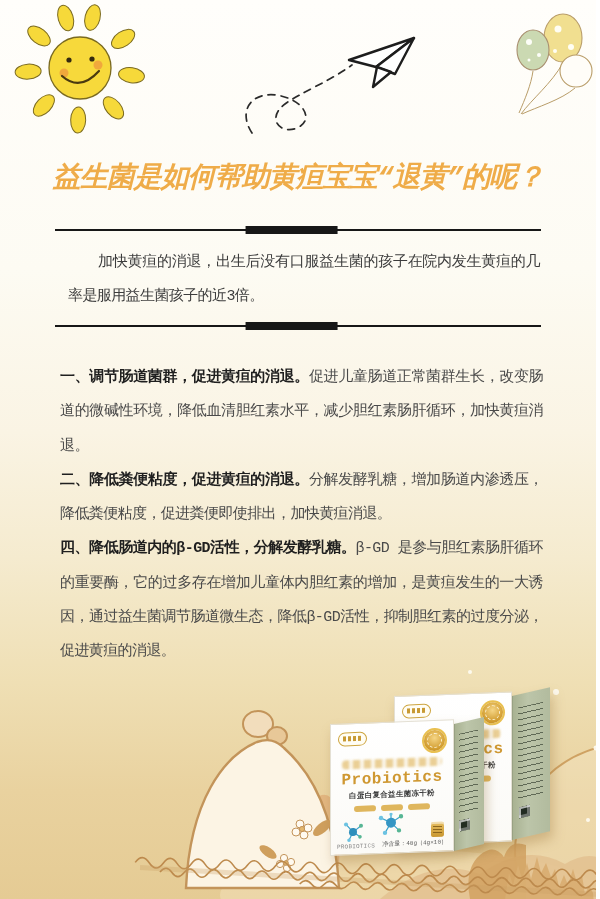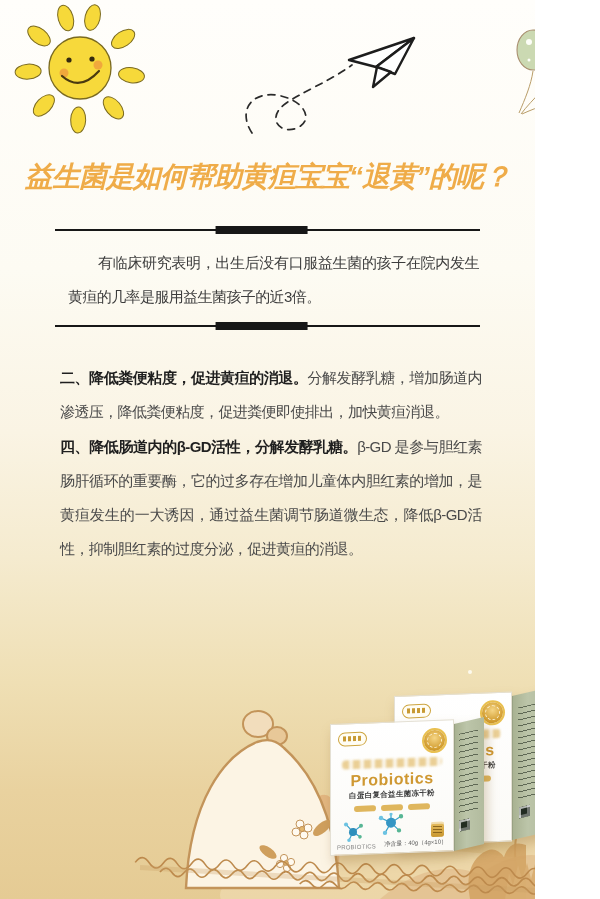--- a/index.html
+++ b/index.html
@@ -1,23 +1,22 @@
 <!DOCTYPE html>
 <html><head>
 <meta charset="utf-8">
 <style>
   html,body{margin:0;padding:0;background:#ffffff;}
   .poster{
-    position:relative;width:516px;height:899px;overflow:hidden;
-    font-family:Liberation Sans, sans-serif;
+    position:relative;width:596px;height:899px;overflow:hidden;
+    font-family:Liberation Mono, monospace;
     background:
       linear-gradient(180deg,
         #fffefb 0%, #fdfbf3 30%, #faf4e4 48%,
         #f5ebcf 62%, #efdfb4 76%, #e9d29f 88%, #e5cb94 100%);
-    padding-left: 19px;
   }
   
   .top-decor{position:absolute;top:0;left:0;}
   
   .title{
     position:absolute;top:158px;left:0;width:100%;
     text-align:center;font-size:28px;font-weight:900;font-style:italic;
     color:#efac49;letter-spacing:-1px;margin:0;white-space:nowrap;
   }
   
@@ -173,24 +172,25 @@
       <circle cx="529" cy="42" r="3" fill="#fdfef8"></circle>
       <circle cx="539" cy="55" r="2" fill="#fdfef8"></circle>
       <circle cx="529" cy="60" r="1.5" fill="#fdfef8"></circle>
       <circle cx="576" cy="71" r="16" fill="#fffdf8" stroke="#b99d69" stroke-width="1.1"></circle>
     </g>
   </svg>
 
   <h1 class="title">益生菌是如何帮助黄疸宝宝“退黄”的呢？</h1>
 
   <div class="rule rule-top"></div>
-  <p class="intro">有临床研究表明，出生后没有口服益生菌的孩子在院内发生黄疸的几率是服用益生菌孩子的近3倍。</p>
+  <p class="intro">加快黄疸的消退，出生后没有口服益生菌的孩子在院内发生黄疸的几率是服用益生菌孩子的近3倍。</p>
   <div class="rule rule-bottom"></div>
 
   <div class="points">
+    <p><span class="lead">一、调节肠道菌群，促进黄疸的消退。</span><span>促进儿童肠道正常菌群生长，改变肠道的微碱性环境，降低血清胆红素水平，减少胆红素肠肝循环，加快黄疸消退。</span></p>
     <p><span class="lead">二、降低粪便粘度，促进黄疸的消退。</span><span>分解发酵乳糖，增加肠道内渗透压，降低粪便粘度，促进粪便即使排出，加快黄疸消退。</span></p>
     <p><span class="lead">四、降低肠道内的β-GD活性，分解发酵乳糖。</span><span>β-GD 是参与胆红素肠肝循环的重要酶，它的过多存在增加儿童体内胆红素的增加，是黄疸发生的一大诱因，通过益生菌调节肠道微生态，降低β-GD活性，抑制胆红素的过度分泌，促进黄疸的消退。</span></p>
   </div>
 
   <svg class="scene" viewBox="0 0 600 239">
 
     <ellipse cx="410" cy="235" rx="190" ry="45" fill="#f3e0b8" opacity=".55"></ellipse>
 
     <ellipse cx="627" cy="192" rx="112" ry="108" fill="rgba(250,240,215,.25)" stroke="#cfa263" stroke-width="2"></ellipse>
 

